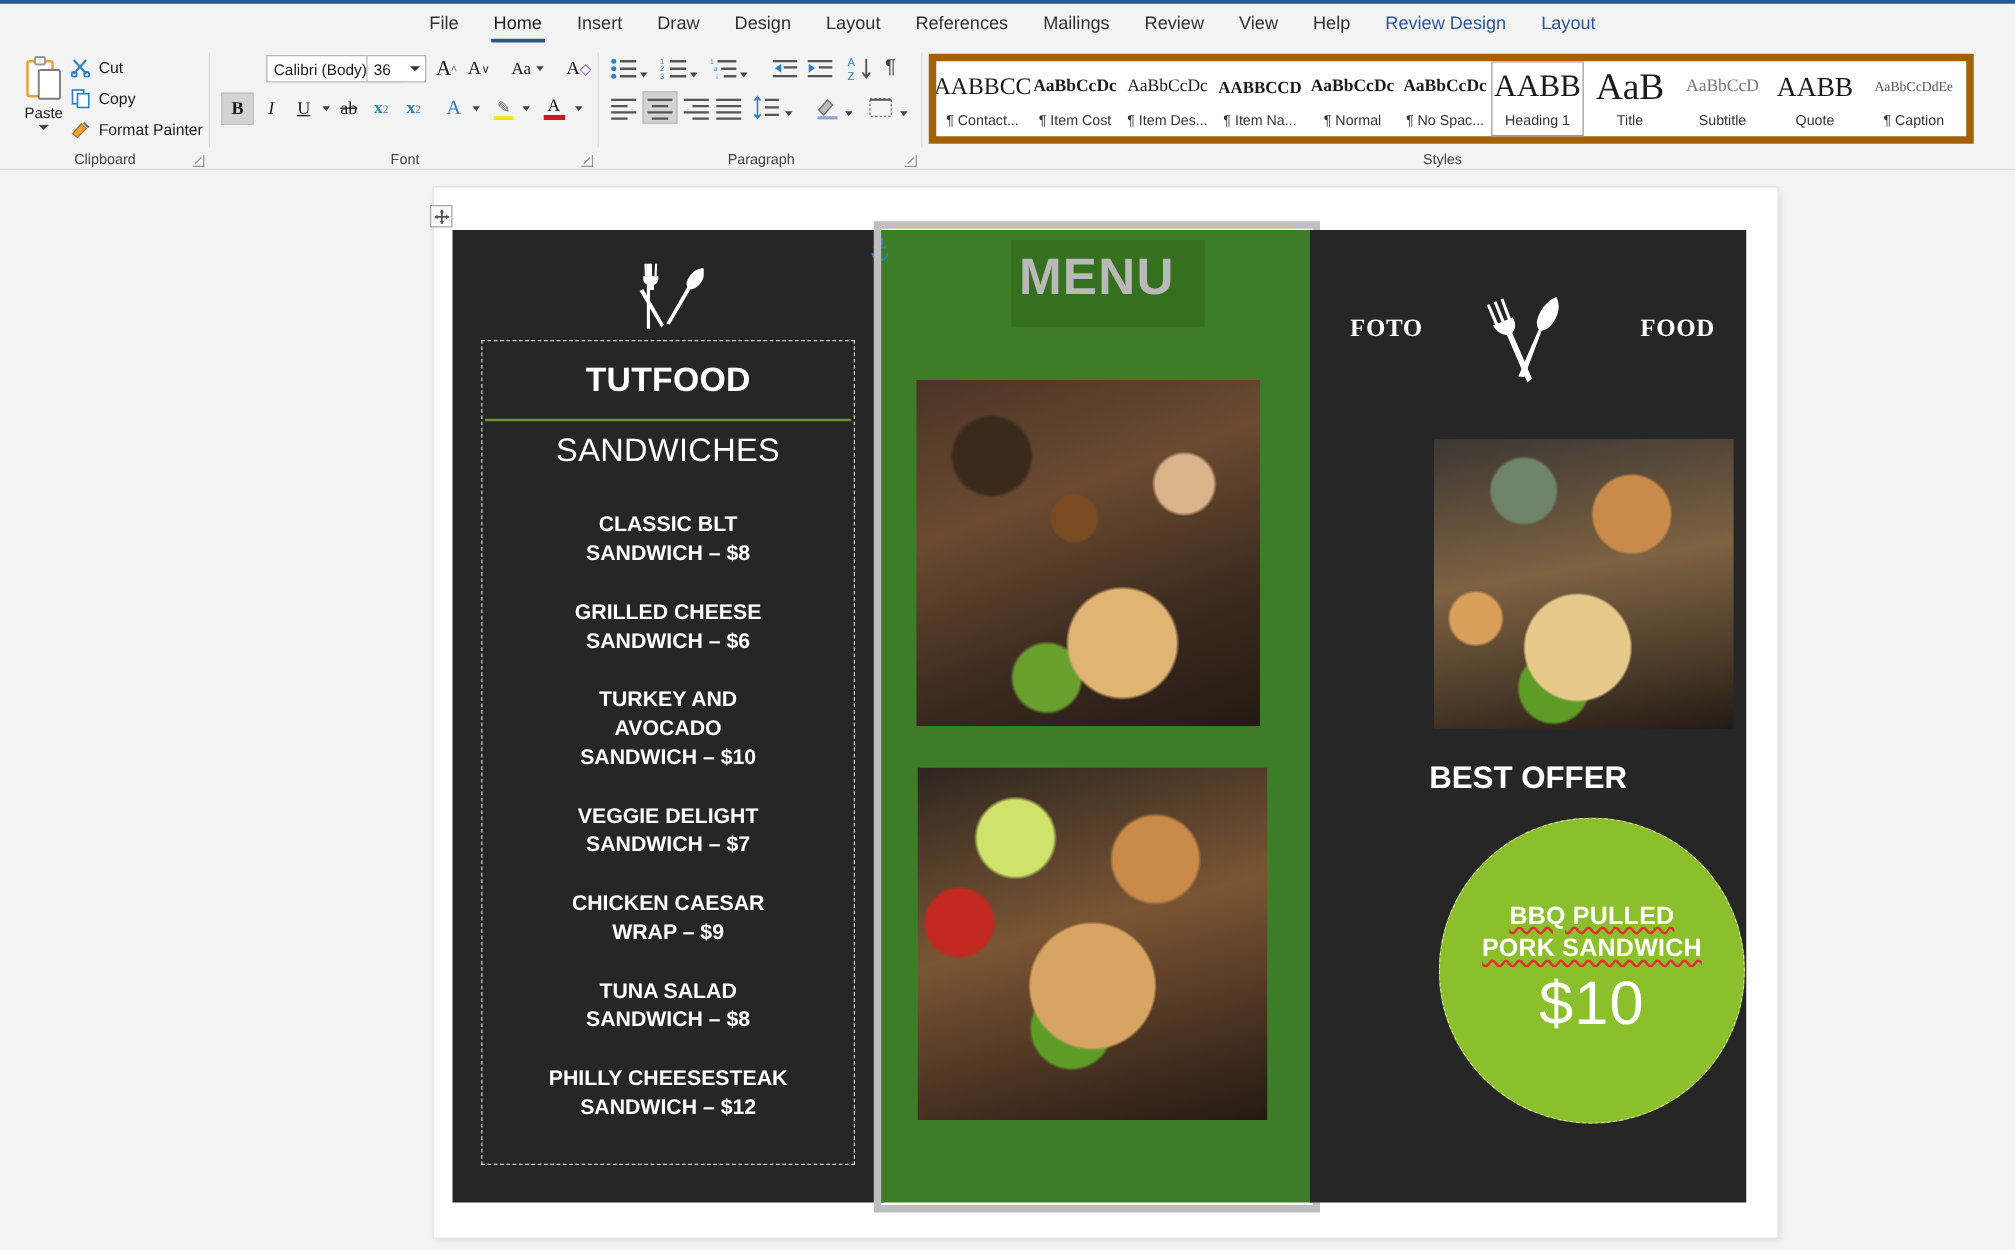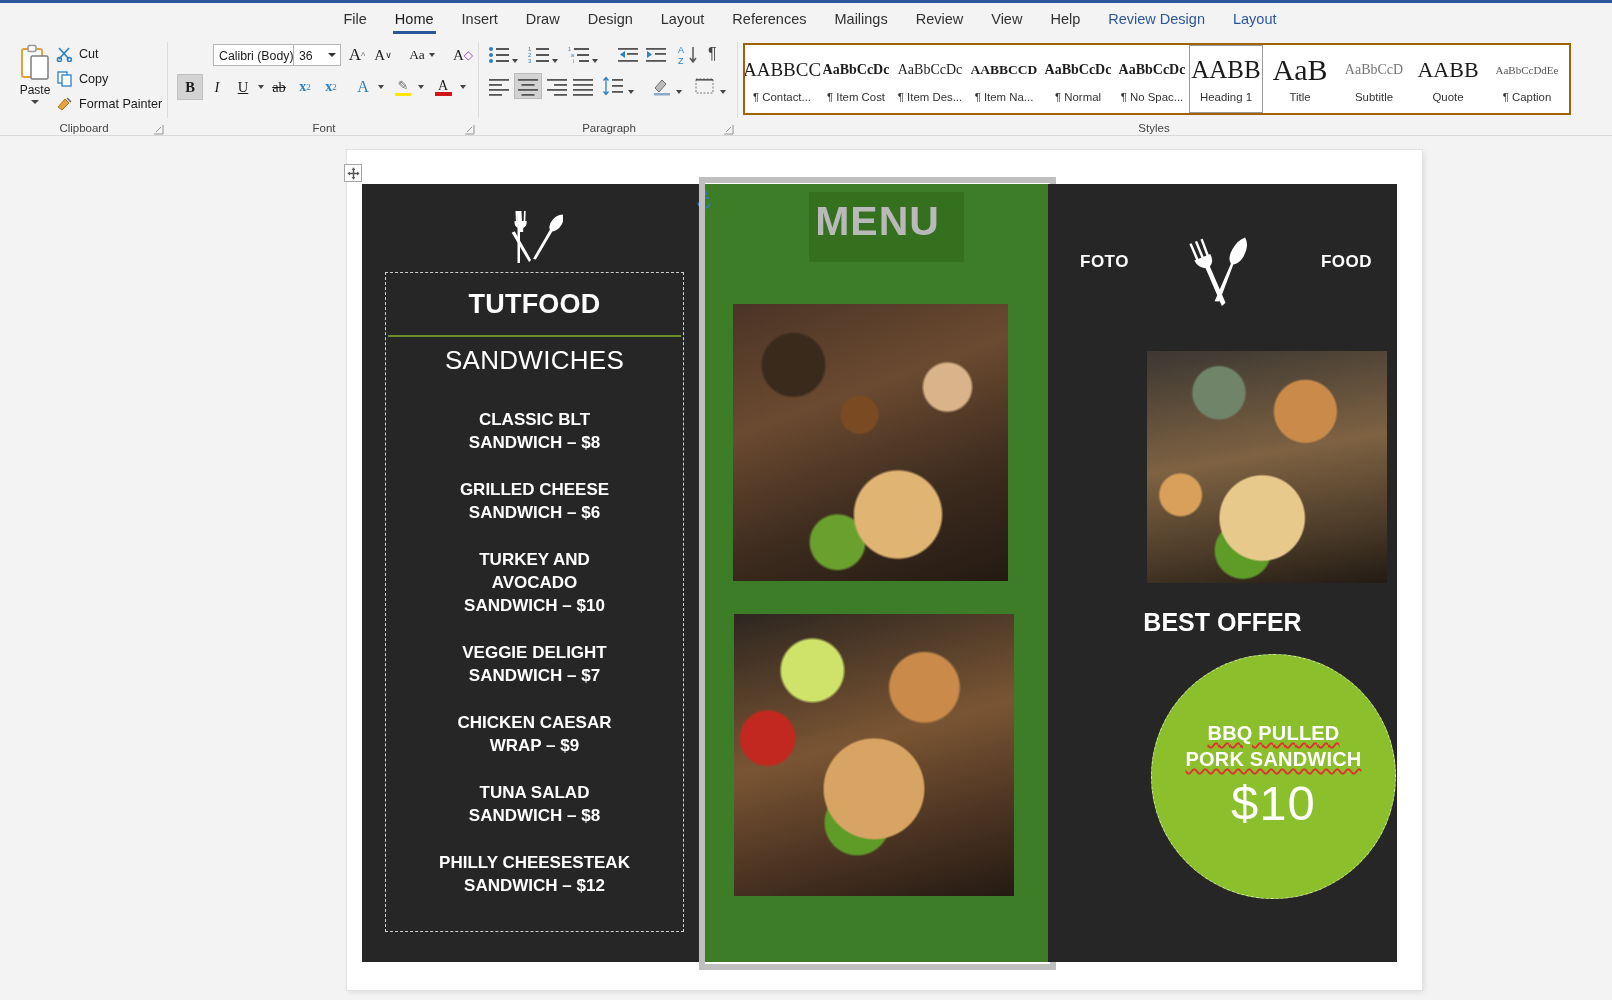--- a/index.html
+++ b/index.html
@@ -62,21 +62,21 @@
   #btn-sub { left:124px; width:24px; font-size:14px; }
   #btn-sup { left:150px; width:24px; font-size:14px; }
 
   
   #g-para { left:480px; width:258px; }
   .ptool { position:absolute; cursor:default; }
 
   
   #g-styles { left:739px; width:873px; }
   #gallery {
-    position:absolute; left:4px; top:7px; height:72px; background:#fff; border:2px solid #a16207;
+    position:absolute; left:4px; top:7px; height:72px; background:#fff; border:6px solid #a16207;
     display:flex; align-items:stretch; overflow:hidden;
   }
   .stl { width:74px; border-right:0px; display:flex; flex-direction:column; align-items:center; justify-content:center; cursor:default; }
   .stl.sel { border:1.6px solid #9a9a9a; background:#fff; }
   .stl-prev { font-size:16px; white-space:nowrap; overflow:hidden; height:30px; display:flex; align-items:center; font-family:"Liberation Serif", serif; }
   .stl-name { font-size:11.4px; color:#333; margin-top:6px; white-space:nowrap; overflow:hidden; max-width:72px; text-align:center; }
 
   
   #doc-area { position:absolute; left:0; top:136px; width:1612px; height:864px; background:#f3f3f3; overflow:hidden; }
   #page { position:absolute; left:347px; top:14px; width:1075px; height:840px; background:#fff; box-shadow:0 0 0 1px #e2e2e2, 2px 2px 6px rgba(0,0,0,.10); }
@@ -115,21 +115,21 @@
 
   
   #menu-head-box { position:absolute; left:104px; top:8px; width:155px; height:70px; background:#35701f; }
   #menu-head { position:absolute; left:0; right:0; top:14px; text-align:center; color:#b9b9b9; font-weight:bold; font-size:41px; letter-spacing:1px; }
   .photo { position:absolute; overflow:hidden; background:#3a3129; }
   #mid-photo-1 { left:28px; top:120px; width:275px; height:277px; }
   #mid-photo-2 { left:29px; top:430px; width:280px; height:282px; }
 
   
   #right-head { position:absolute; left:0; right:0; top:46px; height:80px; }
-  .rh-word { position:absolute; top:22px; color:#fff; font-weight:bold; font-size:17px; letter-spacing:.5px; }
+  .rh-word { position:absolute; top:22px; color:#fff; font-weight:bold; font-size:20px; letter-spacing:.5px;font-family:Liberation Serif, serif; }
   #rh-foto { left:32px; }
   #rh-food { right:25px; }
   #cutlery-right { position:absolute; left:50%; top:0; transform:translateX(-50%); width:70px; height:80px; }
   #right-photo { left:99px; top:167px; width:240px; height:232px; position:absolute; overflow:hidden; }
   #best-offer { position:absolute; left:0; right:0; top:424px; text-align:center; color:#fff; font-weight:bold; font-size:25px; }
   #circle {
     position:absolute; left:103px; top:470px; width:245px; height:245px; border-radius:50%;
     background:#8cbf2c; border:1.5px dashed #d8e8b0;
     display:flex; flex-direction:column; align-items:center; justify-content:center; color:#fff;
   }

